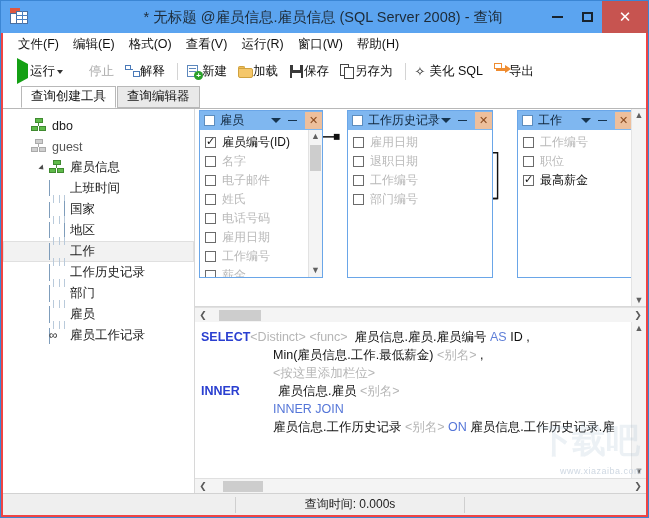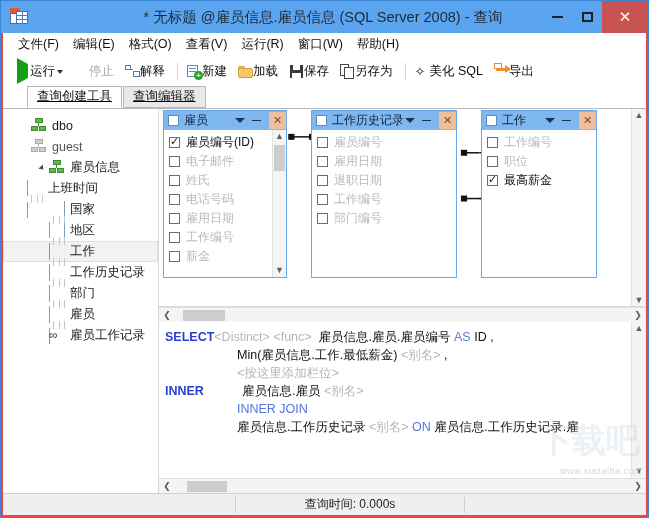--- a/index.html
+++ b/index.html
@@ -91,34 +91,34 @@
   .ic-save .fl2 { position: absolute; left: 4px; top: 1px; width: 7px; height: 5px; background: #fff; }
   .ic-save .fl3 { position: absolute; left: 3px; bottom: 1px; width: 9px; height: 5px; background: #fff; }
   .ic-saveas .p1 { position: absolute; left: 0; top: 0; width: 9px; height: 12px; background: #fff; border: 1.3px solid #444; }
   .ic-saveas .p2 { position: absolute; left: 4px; top: 3px; width: 10px; height: 12px; background: #fff; border: 1.3px solid #444; }
   .ic-wand { color: #222; font-size: 13px; line-height: 15px; }
   .ic-exp .ar { position: absolute; left: 2px; top: 4px; width: 11px; height: 3px; background: #ef8c30; }
   .ic-exp .hd { position: absolute; right: -2px; top: 1px; width: 0; height: 0; border-left: 6px solid #ef8c30; border-top: 4.5px solid transparent; border-bottom: 4.5px solid transparent; }
   .ic-exp .bx { position: absolute; left: 0; top: -1px; width: 8px; height: 6px; background: #fff; border: 1.2px solid #ef8c30; }
 
   
-  .tabbar { height: 22px; background: #ffffff; display: flex; align-items: flex-start; padding-left: 24px; text-decoration: underline; }
+  .tabbar { height: 22px; background: #ffffff; display: flex; align-items: flex-start; padding-left: 18px; }
   .tab {
     font-size: 12.5px; color: #111; padding: 2px 9px 3px 9px; border: 1px solid #b8b8b8;
     background: #e9e9e9; margin-right: 1px; line-height: 15px;
   }
   .tab.active { background: #ffffff; border-bottom-color: #ffffff; position: relative; z-index: 2; }
 
   
   .main {
     flex: 1; display: flex; background: #ffffff;
     border-top: 1px solid #b8b8b8;
   }
   .sidebar {
-    width: 156px; background: #ffffff; border-right: 1px solid #d8d8d8;
+    width: 192px; background: #ffffff; border-right: 1px solid #d8d8d8;
     padding: 6px 0 0 0; overflow: hidden; position: relative;
   }
   .tree-row {
     display: flex; align-items: center; height: 21px; font-size: 12.5px; color: #1a1a1a;
     white-space: nowrap; padding-left: 4px;
   }
   .tree-row.selected { background: #f2f2f2; border: 1px solid #e0e0e0; }
   .tw { width: 14px; flex: none; display: flex; align-items: center; justify-content: center; }
   .arrow-d { width:0;height:0;border-left:4px solid #4d4d4d;border-top:3.5px solid transparent;border-bottom:3.5px solid transparent; transform: rotate(45deg); }
   .ti { width: 16px; height: 15px; flex: none; margin-right: 5px; position: relative; }
@@ -365,21 +365,21 @@
             </span>
           <span class="ti ti-srv">
               <i class="b t1"></i>
               <i class="ln"></i>
               <i class="b t2"></i>
               <i class="b t3"></i>
             </span>
           <span>雇员信息</span>
         </div>
 
-        <div class="tree-row" style="padding-left:24px;">
+        <div class="tree-row" style="padding-left:46px;">
           <span class="ti"><span class="ti-tbl"><span class="hr"></span><span class="bd">
                   <i></i>
                   <i></i>
                   <i></i>
                 </span></span></span>
           <span>上班时间</span>
         </div>
         <div class="tree-row" style="padding-left:46px;text-align:right;">
           <span class="ti"><span class="ti-tbl"><span class="hr"></span><span class="bd">
                   <i></i>
@@ -458,20 +458,24 @@
               <span class="tp-close">✕</span>
             </div>
             <div class="tp-body">
               <div class="tp-list">
                 <div class="fld checked">
                     <span class="cb"></span>
                     <span class="nm">雇员编号(ID)</span>
                   </div>
                 <div class="fld">
                     <span class="cb"></span>
+                    <span class="nm">名字</span>
+                  </div>
+                <div class="fld">
+                    <span class="cb"></span>
                     <span class="nm">电子邮件</span>
                   </div>
                 <div class="fld">
                     <span class="cb"></span>
                     <span class="nm">姓氏</span>
                   </div>
                 <div class="fld">
                     <span class="cb"></span>
                     <span class="nm">电话号码</span>
                   </div>
@@ -501,24 +505,20 @@
           <div class="tpanel" style="left:152px; top:1px; width:146px; height:168px;">
             <div class="tp-head">
               <span class="tp-cb"></span>
               <span class="tp-title">工作历史记录</span>
               <span class="tp-caret"></span>
               <span class="tp-min"></span>
               <span class="tp-close">✕</span>
             </div>
             <div class="tp-body">
               <div class="tp-list">
-                <div class="fld">
-                    <span class="cb"></span>
-                    <span class="nm">雇员编号</span>
-                  </div>
                 <div class="fld">
                     <span class="cb"></span>
                     <span class="nm">雇用日期</span>
                   </div>
                 <div class="fld">
                     <span class="cb"></span>
                     <span class="nm">退职日期</span>
                   </div>
                 <div class="fld">
                     <span class="cb"></span>

